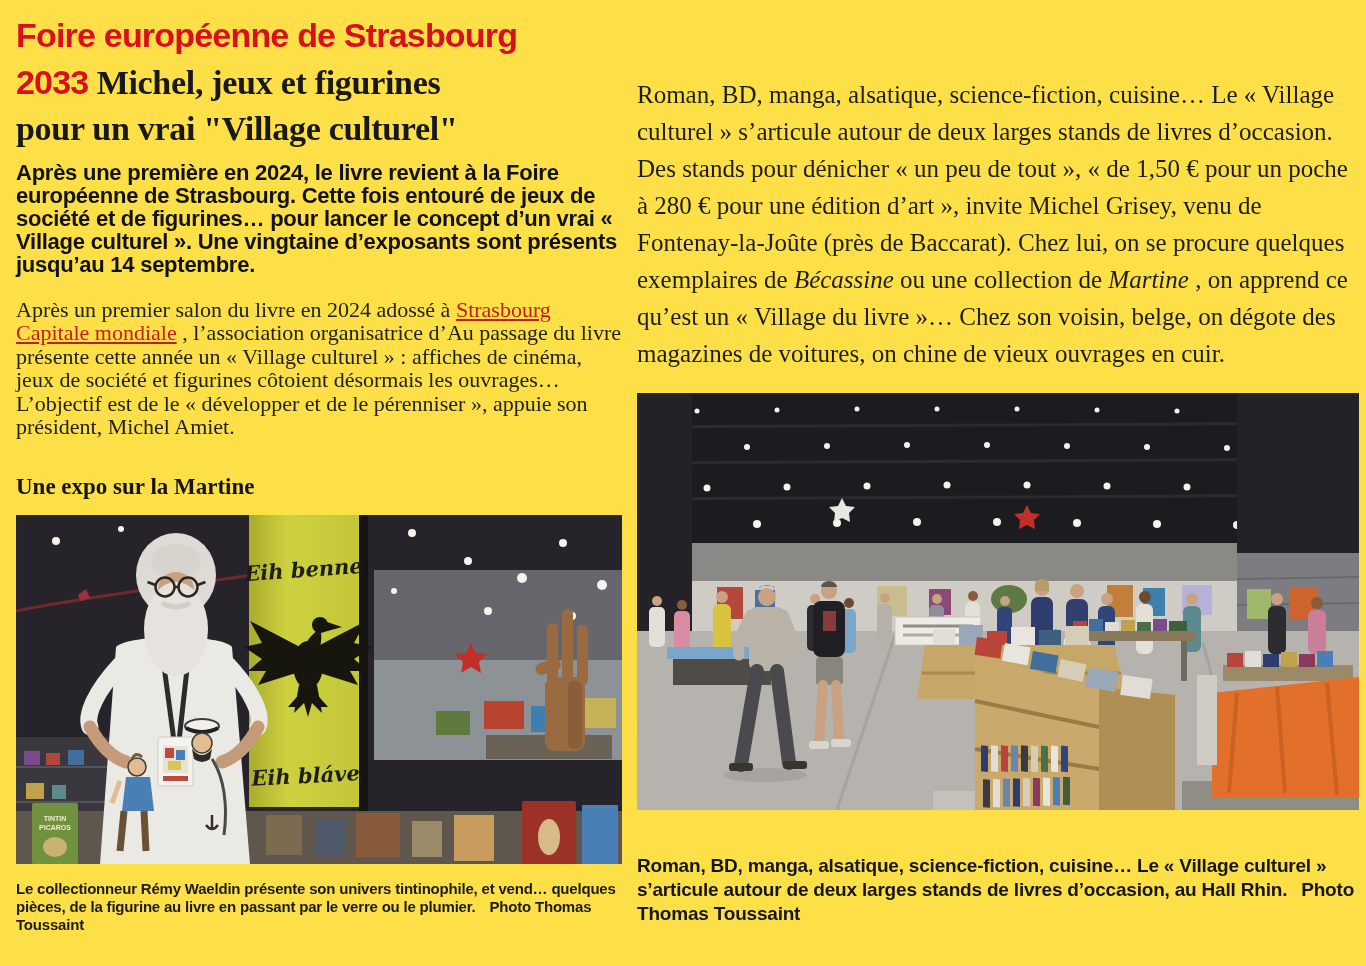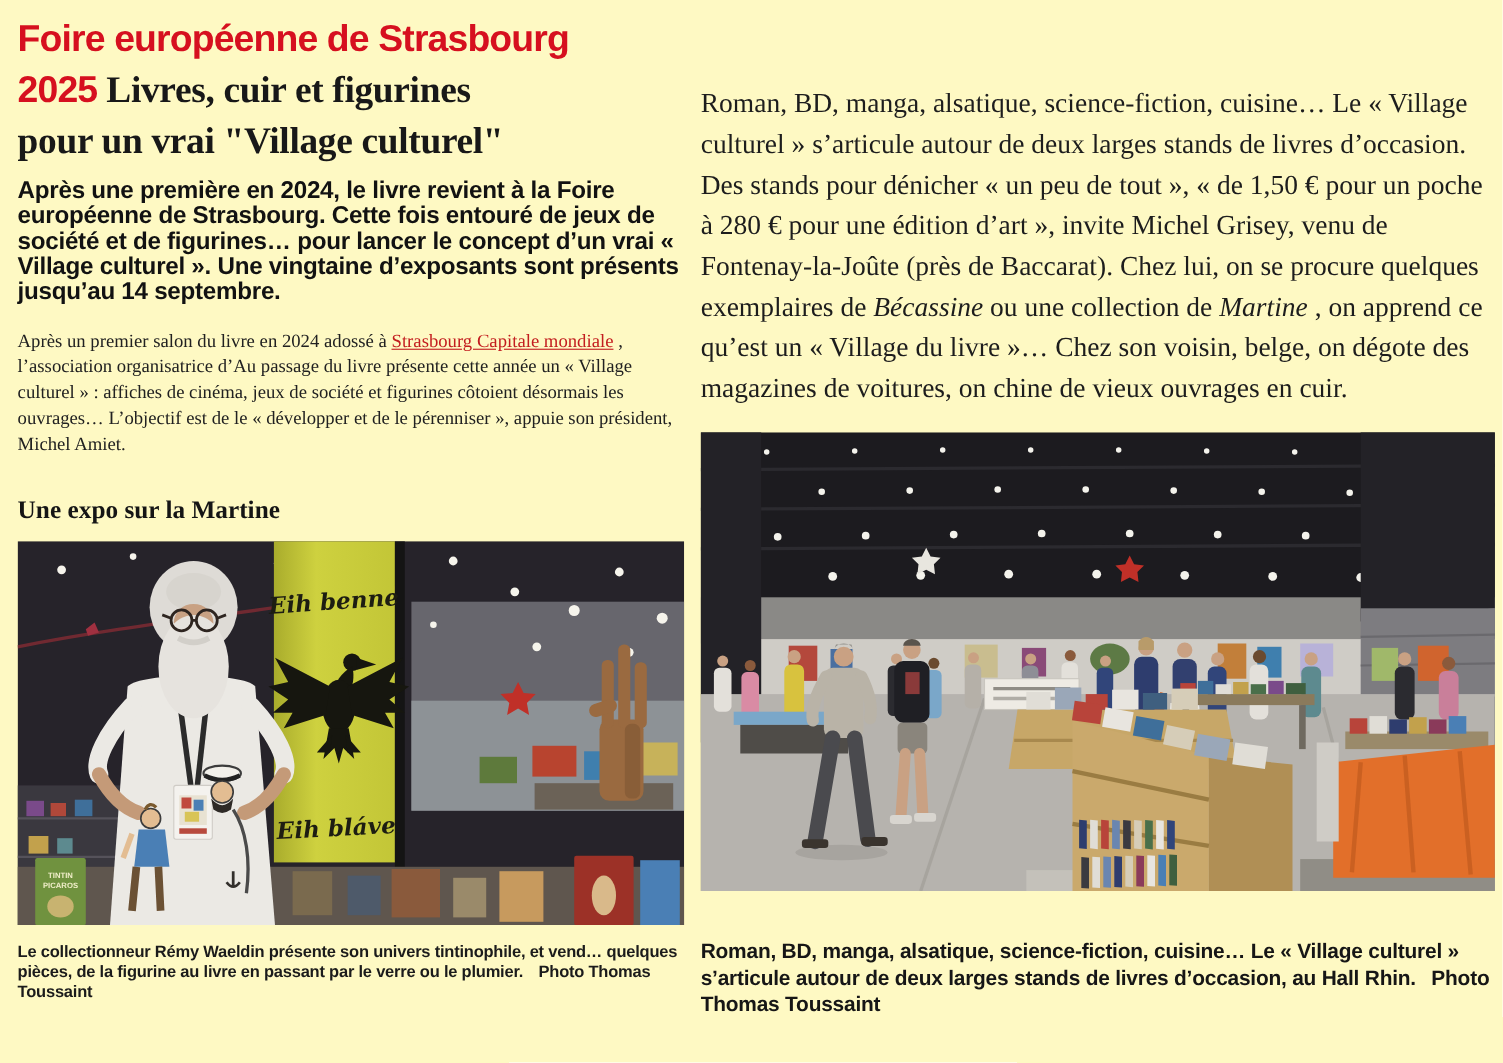--- a/index.html
+++ b/index.html
@@ -1,38 +1,38 @@
 <!DOCTYPE html>
 <html lang="fr"><head>
 <meta charset="utf-8">
 <style>
   html,body { margin:0; padding:0; background:#ffffff; }
   .page {
-    position:relative; width:1366px; height:966px; background:#fef9c3;
+    position:relative; width:1366px; height:966px; background:#fde047;
     overflow:hidden; color:#1c1c1c;
   }
   .col-left  { position:absolute; left:16px;  top:12px; width:608px; }
   .col-right { position:absolute; left:637px; top:76px; width:723px; }
 
   h1 { margin:0; font-size:34px; line-height:46px; font-weight:700; }
   .kicker {
     font-family:"Liberation Sans", sans-serif; color:#d6101f;
     letter-spacing:-0.8px;
   }
   .h1-serif {
     font-family:"Liberation Serif", serif; color:#181818; letter-spacing:-0.3px;
   }
 
   .lead {
     font-family:"Liberation Sans", sans-serif; font-weight:700;
     font-size:22px; line-height:23px; letter-spacing:-0.25px;
     margin:9px 0 0; color:#121212;
   }
   .bodytext {
-    font-family:"Liberation Serif", serif; font-size:17px;
+    font-family:"Liberation Serif", serif; font-size:22px;
     line-height:23.4px; margin:22px 0 0; color:#212121;
   }
   a.red-link { color:#c31d1f; text-decoration:underline; text-underline-offset:2px; }
 
   h2.subhead {
     font-family:"Liberation Serif", serif; font-size:23px; font-weight:700;
     margin:36px 0 0; color:#151515;
   }
 
   .caption-sm {
@@ -58,21 +58,21 @@
 </style>
 </head>
 <body>
 
 <div class="page">
 
   <div class="col-left">
 
     <h1>
       <span class="kicker">Foire européenne de Strasbourg</span><br>
-      <span class="kicker">2025</span><span class="h1-serif"> Livres, cuir et figurines</span><br>
+      <span class="kicker">2033</span><span class="h1-serif"> Michel, jeux et figurines</span><br>
       <span class="h1-serif">pour un vrai "Village culturel"</span>
     </h1>
 
     <p class="lead">Après une première en 2024, le livre revient à la Foire européenne de Strasbourg. Cette fois entouré de jeux de société et de figurines… pour lancer le concept d’un vrai « Village culturel ». Une vingtaine d’exposants sont présents jusqu’au 14 septembre.</p>
 
     <p class="bodytext"><span>Après un premier salon du livre en 2024 adossé à </span><a class="red-link" href="#">Strasbourg Capitale mondiale</a><span> , l’association organisatrice d’Au passage du livre présente cette année un « Village culturel » : affiches de cinéma, jeux de société et figurines côtoient désormais les ouvrages… L’objectif est de le « développer et de le pérenniser », appuie son président, Michel Amiet.</span></p>
 
     <h2 class="subhead">Une expo sur la Martine</h2>
 
 

